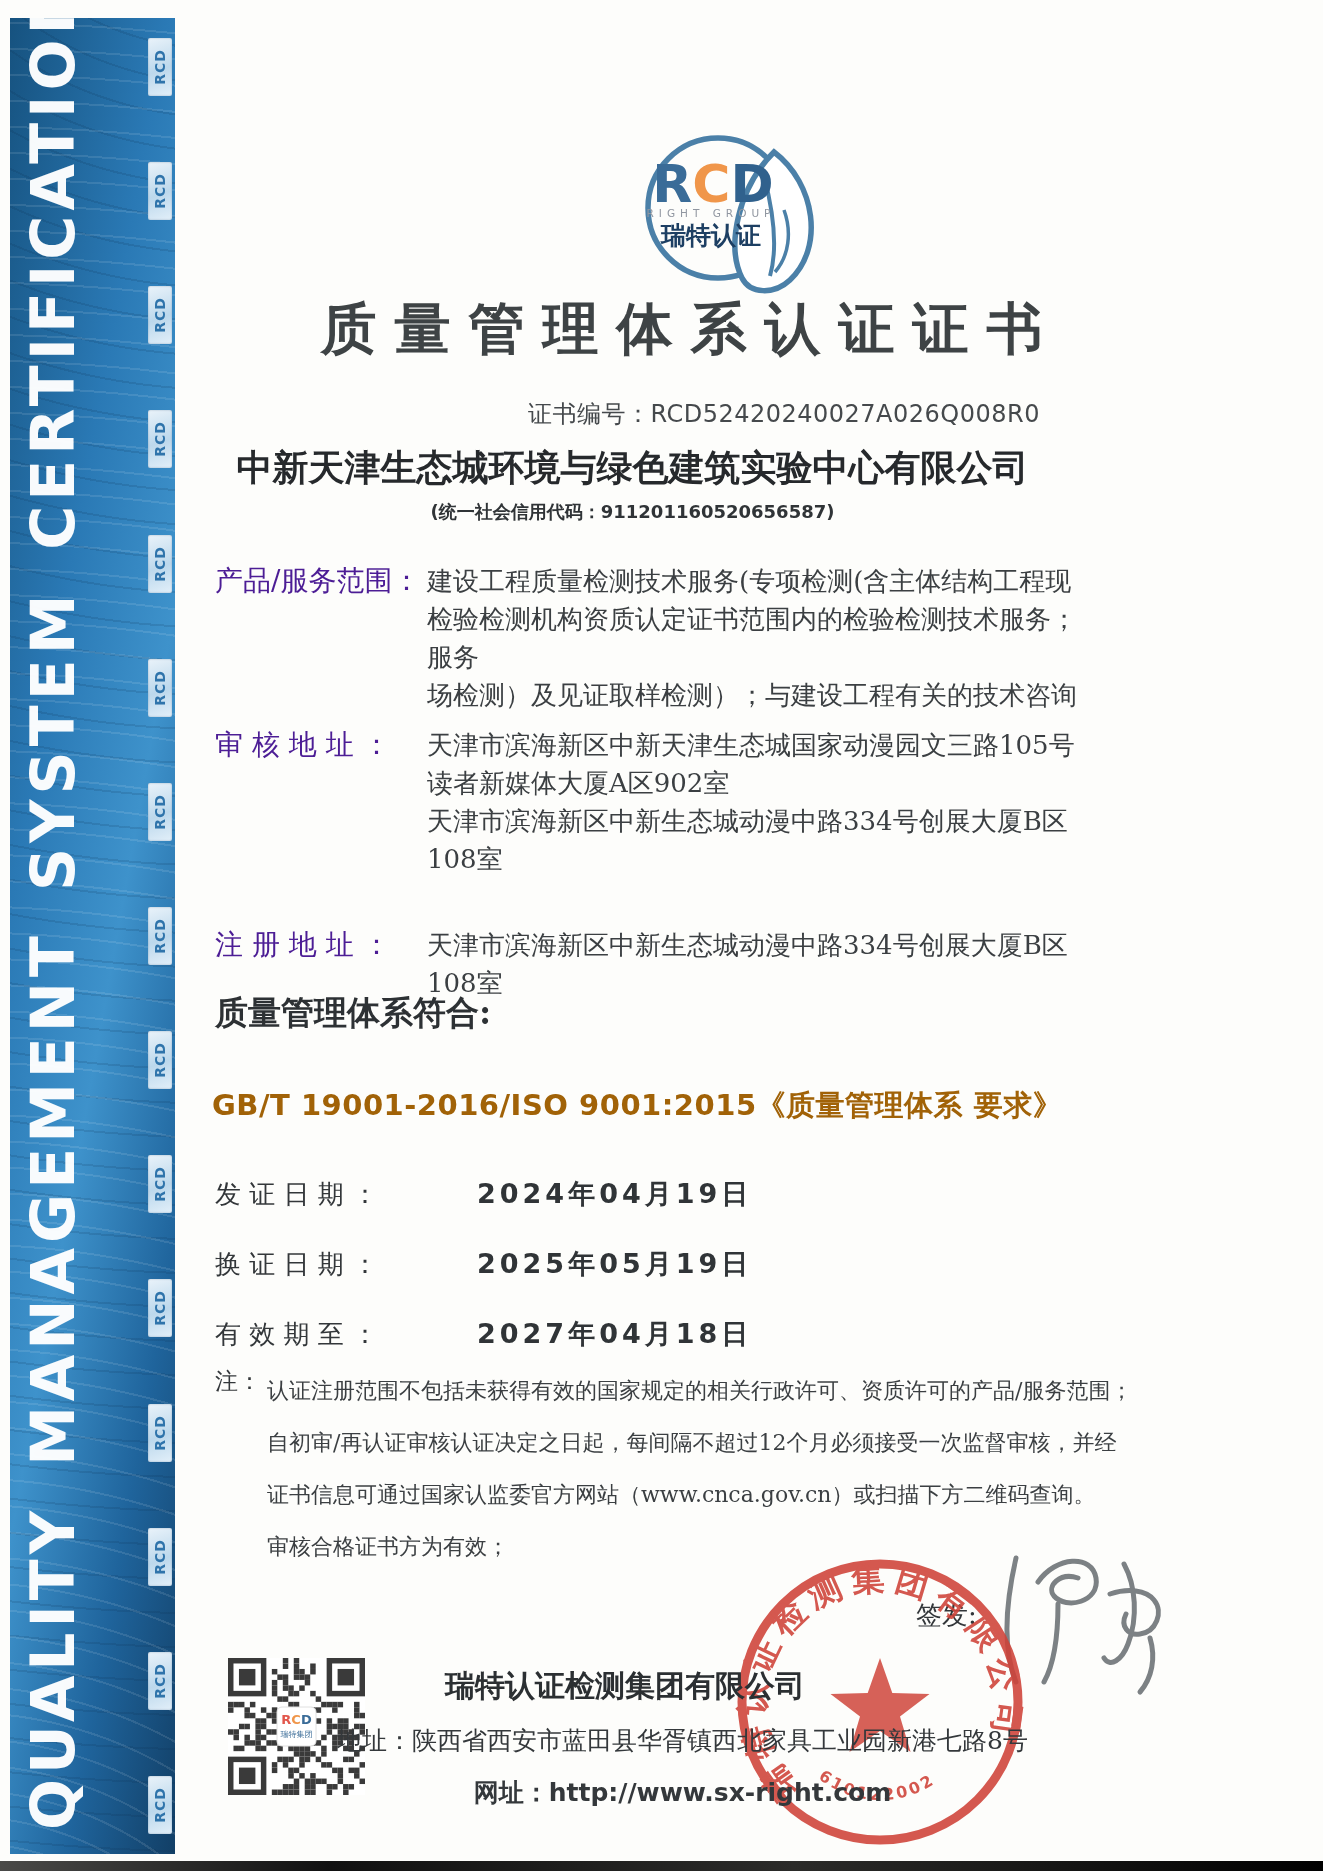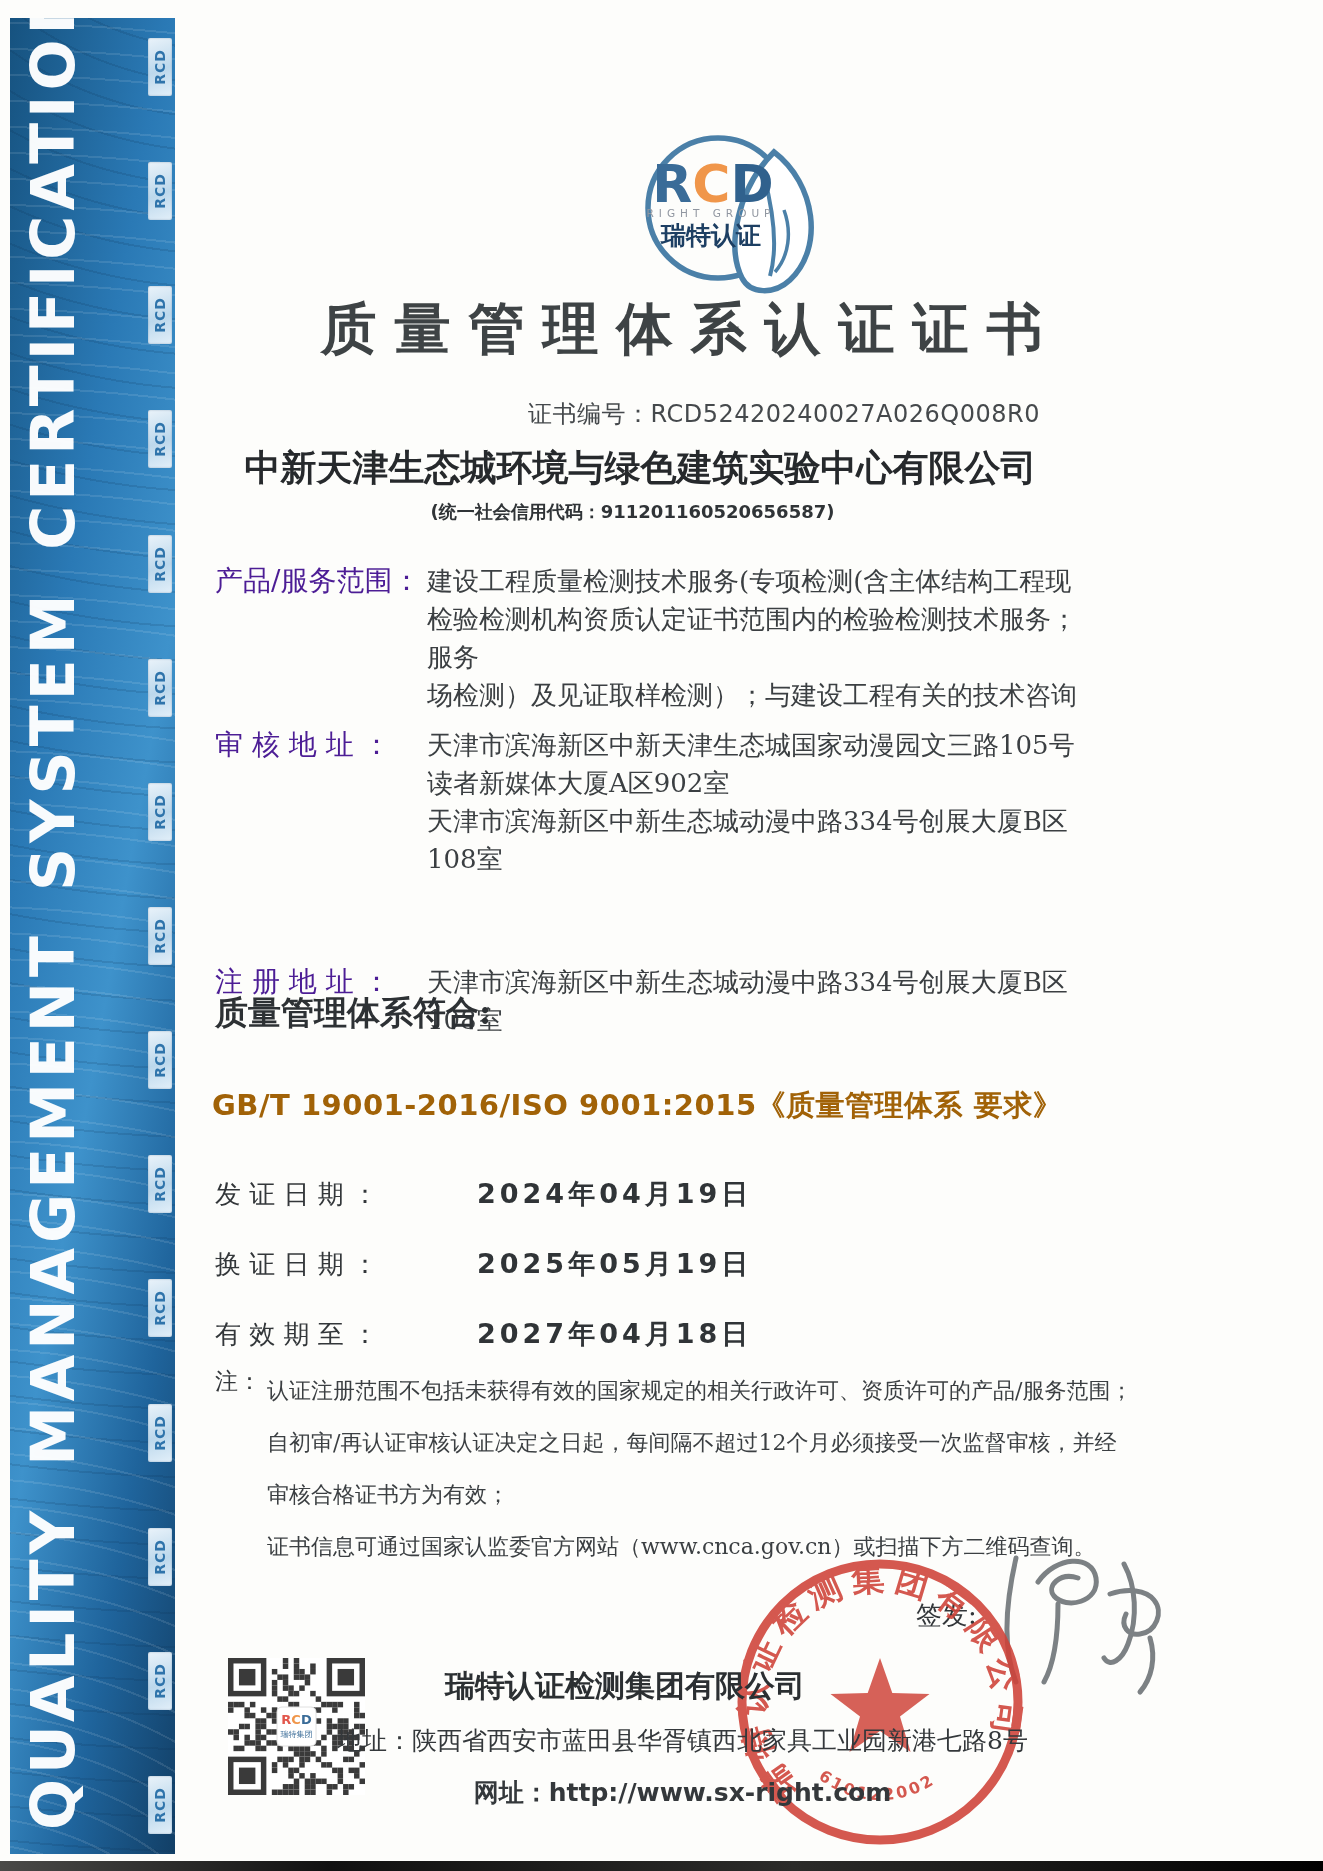--- a/index.html
+++ b/index.html
@@ -20,21 +20,21 @@
   .rcd-chip{width:24px;height:58px;border-radius:2px;display:flex;align-items:center;justify-content:center;
     background:linear-gradient(160deg,#eaf3fa 0%,#bcd8ec 55%,#e2eff9 100%);
     box-shadow:0 0 2px rgba(10,50,90,.35) inset;}
   .rcd-chip span{transform:rotate(-90deg);font-size:14px;font-weight:bold;color:#2f74ab;letter-spacing:1px;}
   
   .abs{position:absolute;}
   .kai{font-family:"DejaVu Serif","Liberation Serif",serif;}
   .title{left:0;width:1323px;top:292px;text-align:center;font-size:56px;font-weight:bold;
     letter-spacing:18px;padding-left:26px;box-sizing:border-box;color:#3e4345;margin-left:16px;}
   .certno{left:215px;width:825px;top:398px;text-align:right;font-size:24px;color:#45494c;letter-spacing:.5px;}
-  .company{left:223px;width:835px;top:444px;text-align:center;font-size:36px;font-weight:bold;color:#26292c;}
+  .company{left:215px;width:835px;top:444px;text-align:center;font-size:36px;font-weight:bold;color:#26292c;}
   .credit{left:215px;width:835px;top:500px;text-align:center;font-size:18px;font-weight:bold;color:#303437;}
   .frow{left:215px;width:950px;display:flex;align-items:flex-start;}
   .flabel{flex:0 0 212px;font-size:28px;white-space:nowrap;color:#4c1d95;}
   .fvals{font-size:26px;line-height:38px;white-space:nowrap;color:#3b3f42;}
   .sysline{left:215px;top:991px;font-size:33px;font-weight:bold;color:#2d3134;}
   .standard{left:212px;top:1086px;font-size:29px;font-weight:600;letter-spacing:.5px;color:#a16207;white-space:nowrap;}
   .drow{left:215px;width:860px;display:flex;align-items:baseline;}
   .dlabel{flex:0 0 212px;font-size:26px;white-space:nowrap;color:#33373a;}
   .dvalue{margin-left:50px;font-size:27px;font-weight:600;letter-spacing:4px;color:#303437;white-space:nowrap;}
   .notes{left:215px;top:1366px;width:1000px;display:flex;}
@@ -136,21 +136,21 @@
   </div>
   <div class="abs frow" style="top:726px;">
     <div class="flabel kai">审 核 地 址 ：</div>
     <div class="fvals kai">
       <div>天津市滨海新区中新天津生态城国家动漫园文三路105号</div>
       <div>读者新媒体大厦A区902室</div>
       <div>天津市滨海新区中新生态城动漫中路334号创展大厦B区</div>
       <div>108室</div>
     </div>
   </div>
-  <div class="abs frow" style="top:926px;margin-top:37px;">
+  <div class="abs frow" style="top:926px;">
     <div class="flabel kai">注 册 地 址 ：</div>
     <div class="fvals kai">
       <div>天津市滨海新区中新生态城动漫中路334号创展大厦B区</div>
       <div>108室</div>
     </div>
   </div>
 
   <div class="abs sysline kai">质量管理体系符合:</div>
   <div class="abs standard">GB/T 19001-2016/ISO 9001:2015《质量管理体系 要求》</div>
 
@@ -165,22 +165,22 @@
   <div class="abs drow" style="top:1316px;">
     <div class="dlabel kai">有 效 期 至 ：</div>
     <div class="dvalue">2027年04月18日</div>
   </div>
 
   <div class="abs notes">
     <div class="nlabel kai">注：</div>
     <div class="nlines kai">
       <div>认证注册范围不包括未获得有效的国家规定的相关行政许可、资质许可的产品/服务范围；</div>
       <div>自初审/再认证审核认证决定之日起，每间隔不超过12个月必须接受一次监督审核，并经</div>
+      <div>证书信息可通过国家认监委官方网站（www.cnca.gov.cn）或扫描下方二维码查询。</div>
       <div>审核合格证书方为有效；</div>
-      <div>证书信息可通过国家认监委官方网站（www.cnca.gov.cn）或扫描下方二维码查询。</div>
     </div>
   </div>
 
   <div class="abs sign-label kai">签发:</div>
 
   <div class="abs signature">
     <svg width="210" height="165" viewBox="0 0 210 165">
       <g fill="none" stroke="#6f7478" stroke-width="5" stroke-linecap="round" opacity="0.9">
         <path d="M34 16 C24 60 20 106 34 140"></path>
         <path d="M56 40 C74 14 110 12 114 36 C118 60 84 68 72 54 C64 44 78 30 96 36"></path>

